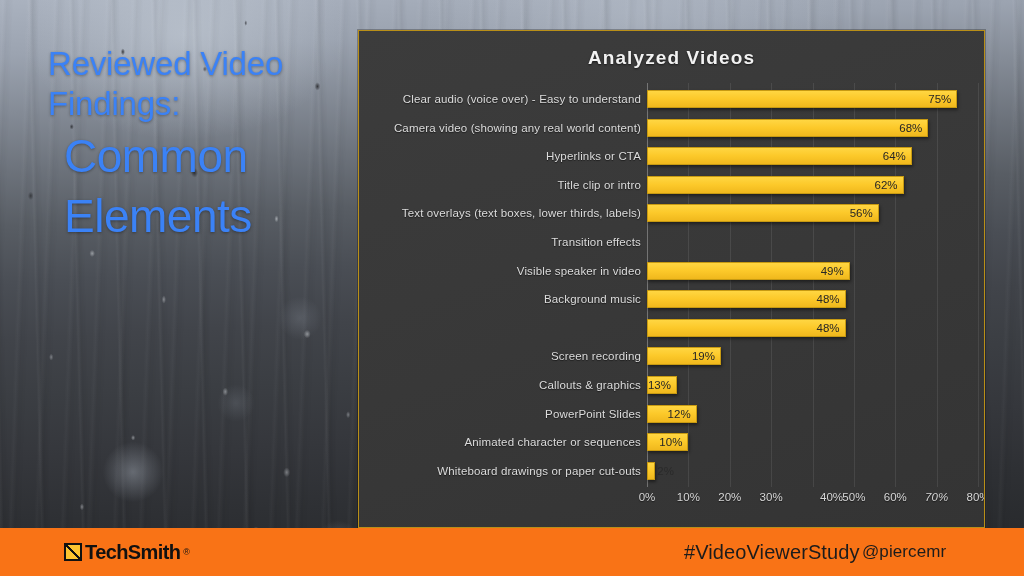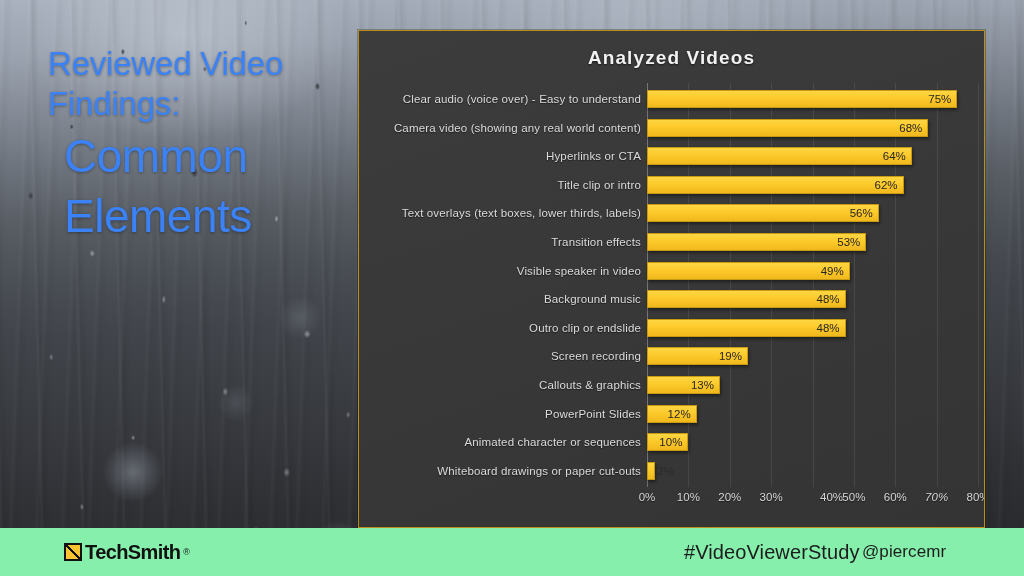--- a/index.html
+++ b/index.html
@@ -220,21 +220,21 @@
     font-size:11.5px;
     white-space:nowrap;
     text-shadow:0 1px 1px rgba(0,0,0,.55);
   }
 
   
   .footer {
     position:absolute;
     left:0; bottom:0;
     width:1024px; height:48px;
-    background:#86efac;
+    background:#f97316;
     display:flex;
     align-items:center;
     padding-left:11px;
   }
   .logo {
     position:absolute;
     left:64px;
     display:flex;
     align-items:center;
     gap:3px;
@@ -347,61 +347,55 @@
           <div class="row" style="top: 116.4px;">
             <div class="row-label">Text overlays (text boxes, lower thirds, labels)</div>
             <div class="bar-wrap" style="width: 231.7px;">
               <div class="bar" style="width: 100%;">
                 <span class="bar-value">56%</span>
               </div>
             </div>
           </div>
           <div class="row" style="top: 145px;">
             <div class="row-label">Transition effects</div>
-            <div class="bar-wrap" style="width: 219.287px;">
-              <div class="bar" style="width: 100%;">
-                <span class="bar-value">53%</span>
-              </div>
-            </div>
           </div>
           <div class="row" style="top: 173.6px;">
             <div class="row-label">Visible speaker in video</div>
             <div class="bar-wrap" style="width: 202.738px;">
               <div class="bar" style="width: 100%;">
                 <span class="bar-value">49%</span>
               </div>
             </div>
           </div>
           <div class="row" style="top: 202.2px;">
             <div class="row-label">Background music</div>
             <div class="bar-wrap" style="width: 198.6px;">
               <div class="bar" style="width: 100%;">
                 <span class="bar-value">48%</span>
               </div>
             </div>
           </div>
           <div class="row" style="top: 230.8px;">
-            <div class="row-label">Outro clip or endslide</div>
             <div class="bar-wrap" style="width: 198.6px;">
               <div class="bar" style="width: 100%;">
                 <span class="bar-value">48%</span>
               </div>
             </div>
           </div>
           <div class="row" style="top: 259.4px;">
             <div class="row-label">Screen recording</div>
-            <div class="bar-wrap" style="width: 101px;">
+            <div class="bar-wrap" style="width: 74px;">
               <div class="bar" style="width: 100%;">
                 <span class="bar-value">19%</span>
               </div>
             </div>
           </div>
           <div class="row" style="top: 288px;">
             <div class="row-label">Callouts &amp; graphics</div>
-            <div class="bar-wrap" style="width: 73px;">
+            <div class="bar-wrap" style="width: 30px;">
               <div class="bar" style="width: 100%;">
                 <span class="bar-value">13%</span>
               </div>
             </div>
           </div>
           <div class="row" style="top: 316.6px;">
             <div class="row-label">PowerPoint Slides</div>
             <div class="bar-wrap" style="width: 49.65px;">
               <div class="bar" style="width: 100%;">
                 <span class="bar-value">12%</span>

